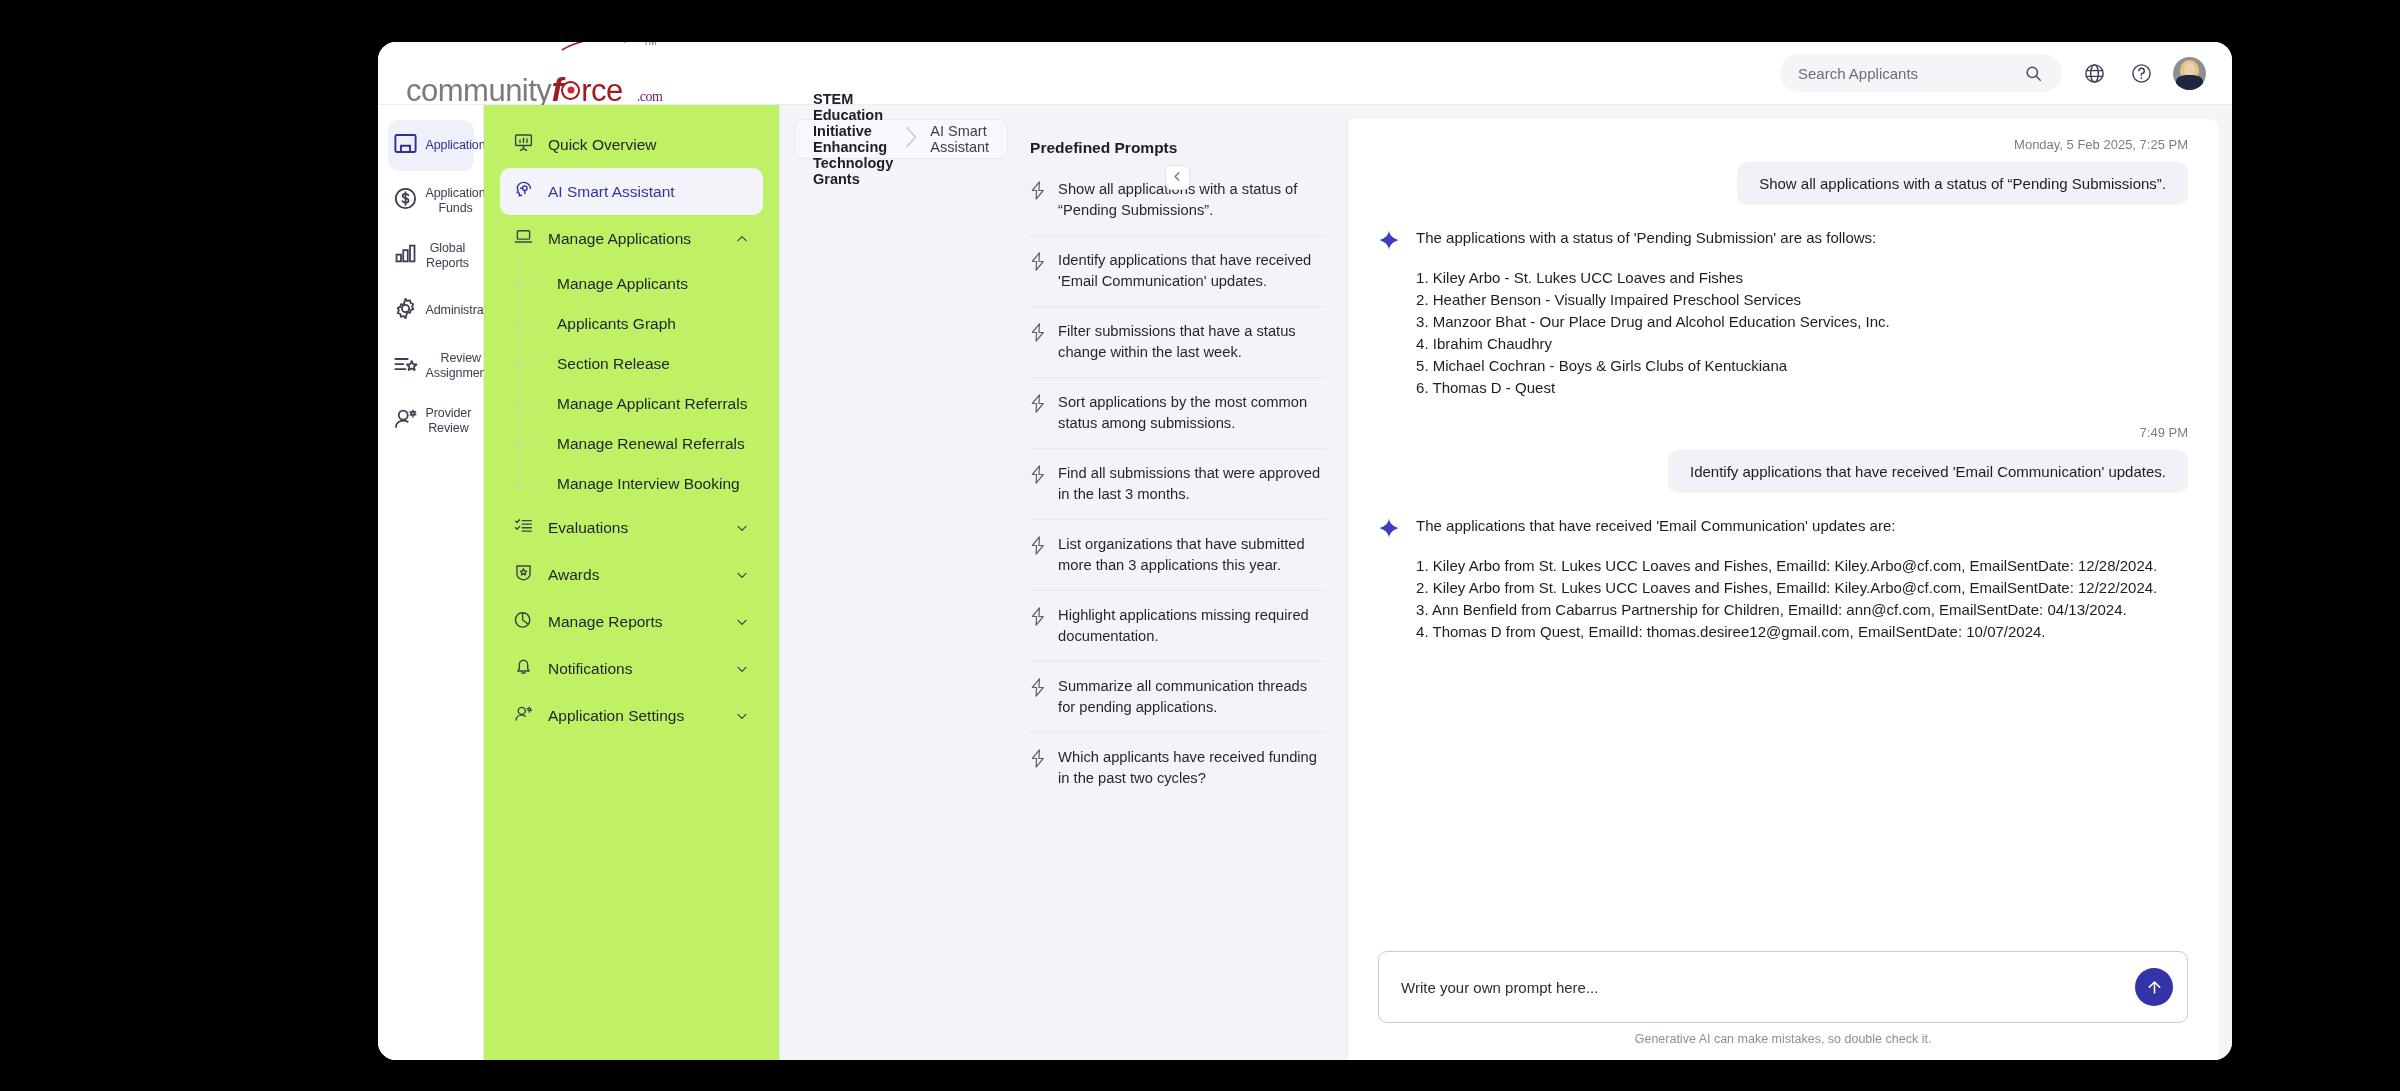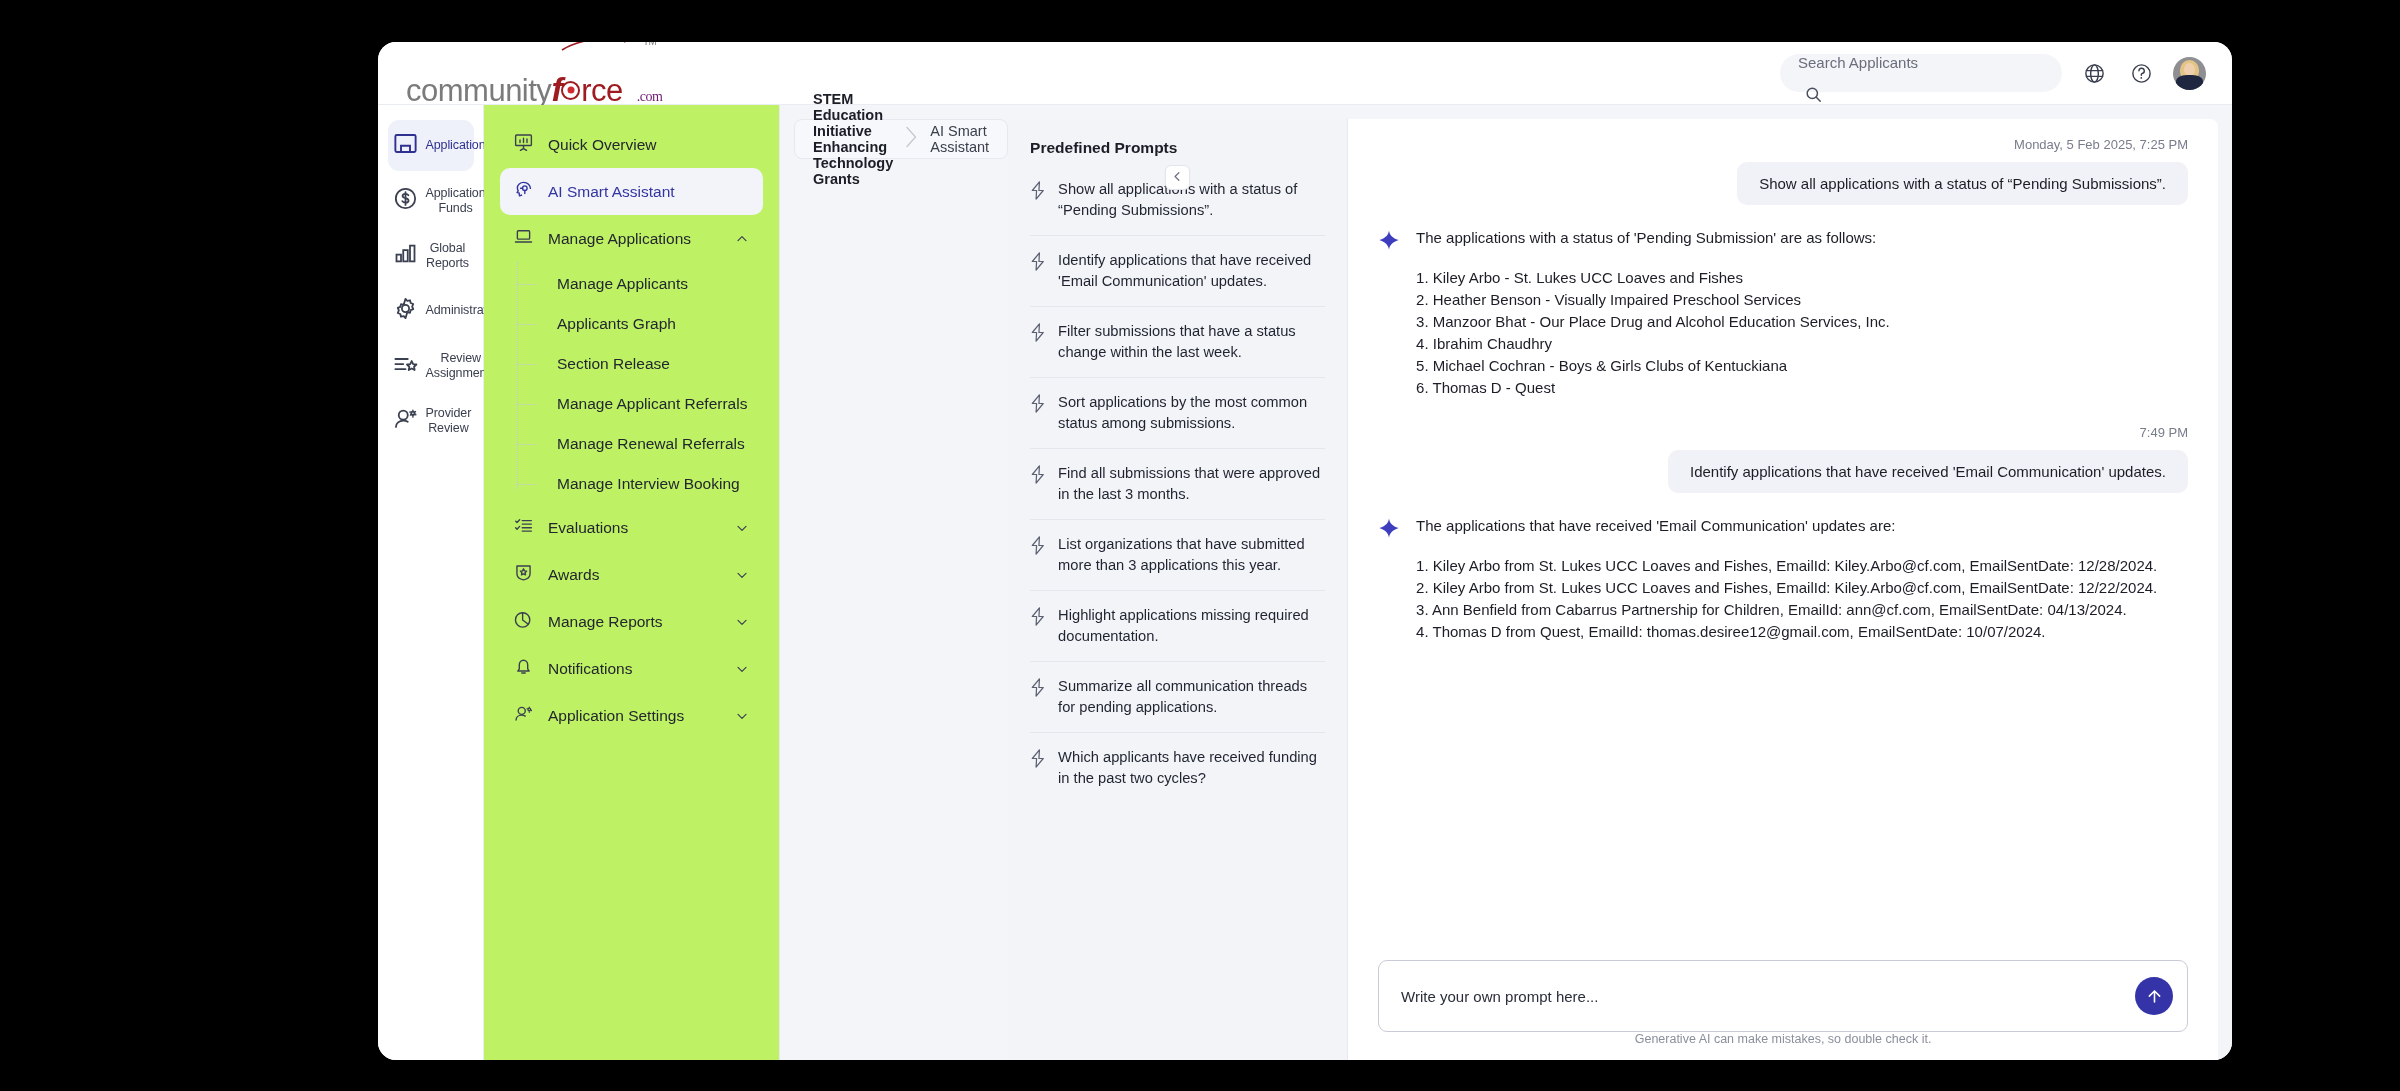--- a/index.html
+++ b/index.html
@@ -68,24 +68,23 @@
   .logo .swoosh {
     position: absolute; left: 60%; top: -2px; width: 78px; height: 16px;
     pointer-events: none;
   }
 
   .top-right { display: flex; align-items: center; gap: 17px; }
   .searchbox {
     width: 282px; height: 38px;
     background: #f4f5f9;
     border-radius: 19px;
-    display: flex; align-items: flex-start;
+    display: flex; align-items: center;
     padding: 0 14px 0 18px;
     gap: 14px;
-    flex-direction: column;
   }
   .searchbox input {
     flex: 1; border: none; background: transparent; outline: none;
     font-size: 15px; color: #5c6070;
     font-family: "Liberation Sans", sans-serif;
   }
   .searchbox input::placeholder { color: #6a6e7c; }
   .icon-btn {
     width: 30px; height: 30px;
     display: flex; align-items: center; justify-content: center;
@@ -286,20 +285,21 @@
   .send-btn {
     width: 38px; height: 38px; flex: 0 0 38px;
     background: #3533a8;
     border-radius: 50%;
     display: flex; align-items: center; justify-content: center;
     cursor: pointer;
   }
   .disclaimer {
     text-align: center;
     font-size: 12.5px; color: #8a8f9c;
+    margin-top: 9px;
   }
 </style>
 </head>
 <body>
 
 <div class="window">
 
   <div class="topbar">
     <div class="logo">
       <span class="comm">community</span>

